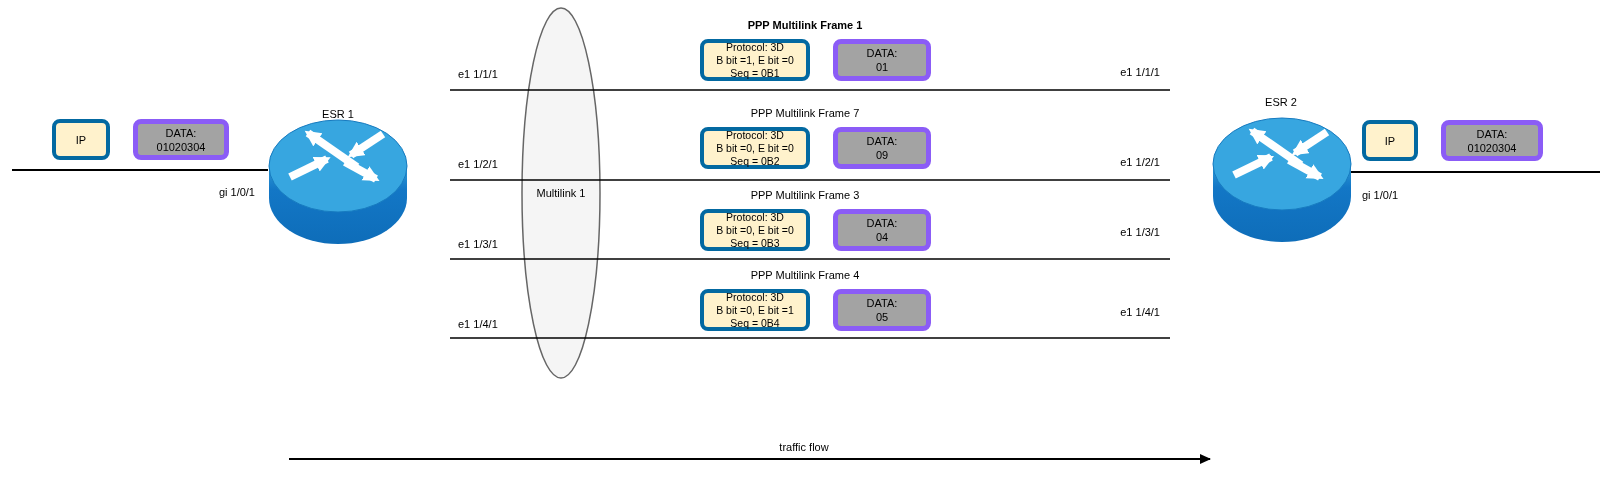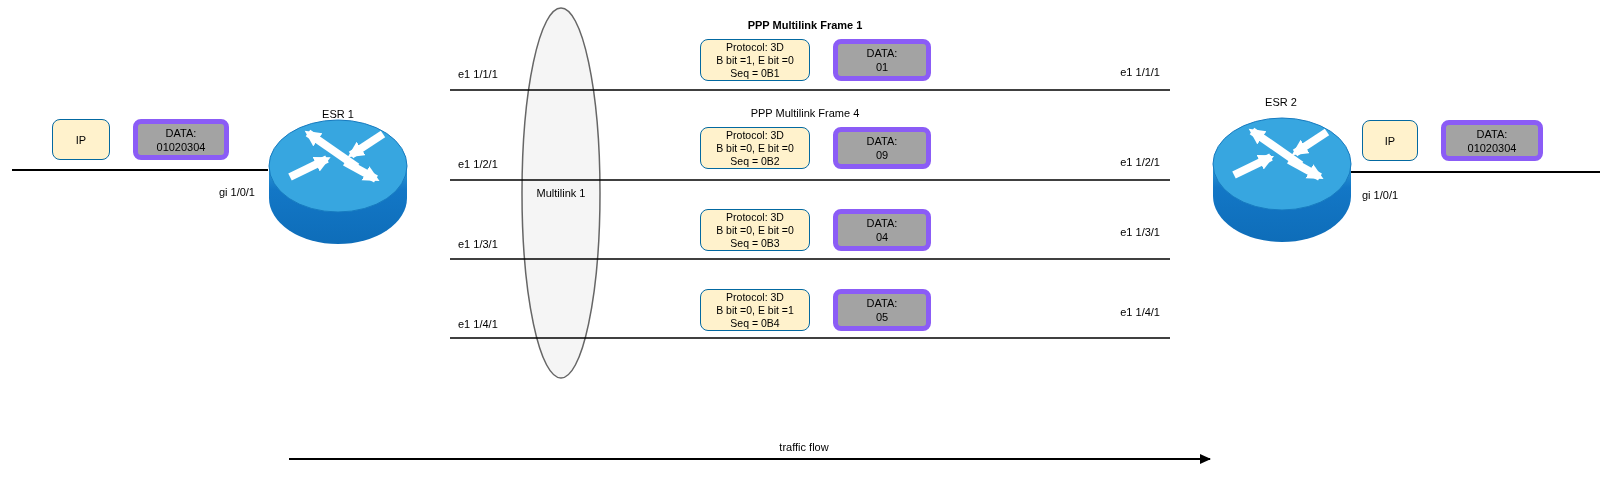--- a/index.html
+++ b/index.html
@@ -26,21 +26,21 @@
     border-radius:8px;
     display:flex;
     flex-direction:column;
     align-items:center;
     justify-content:center;
     text-align:center;
     font-size:11px;
     line-height:14px;
   }
   .pbox.small{font-size:10.5px;line-height:13px;}
-  .hdr{background:#fff2cc;border:1px solid #0369a1;}
+  .hdr{background:#fff2cc;border:4px solid #0369a1;}
   .dat{background:#a3a3a3;border:5px solid #8b5cf6;margin-left:23px;}
   .pbox span{display:block;}
 </style>
 </head>
 <body>
 
 <div id="diagram">
 
   <svg width="1603" height="480" viewBox="0 0 1603 480">
     <defs>
@@ -107,41 +107,43 @@
   <div class="pbox hdr small" style="left:700px;top:39px;width:110px;height:42px;">
     <span>Protocol: 3D</span>
     <span>B bit =1, E bit =0</span>
     <span>Seq = 0B1</span>
   </div>
   <div class="pbox dat" style="left:810px;top:39px;width:98px;height:42px;">
     <span>DATA:</span>
     <span>01</span>
   </div>
 
-  <div class="lbl center" style="left:680px;top:106px;width:250px;">PPP Multilink Frame 4</div>
+  <div class="lbl center" style="left:680px;top:106px;width:250px;">PPP Multilink Frame 7</div>
   <div class="pbox hdr small" style="left:700px;top:127px;width:110px;height:42px;">
     <span>Protocol: 3D</span>
     <span>B bit =0, E bit =0</span>
     <span>Seq = 0B2</span>
   </div>
   <div class="pbox dat" style="left:810px;top:127px;width:98px;height:42px;">
     <span>DATA:</span>
     <span>09</span>
   </div>
 
+  <div class="lbl center" style="left:680px;top:188px;width:250px;">PPP Multilink Frame 3</div>
   <div class="pbox hdr small" style="left:700px;top:209px;width:110px;height:42px;">
     <span>Protocol: 3D</span>
     <span>B bit =0, E bit =0</span>
     <span>Seq = 0B3</span>
   </div>
   <div class="pbox dat" style="left:810px;top:209px;width:98px;height:42px;">
     <span>DATA:</span>
     <span>04</span>
   </div>
 
+  <div class="lbl center" style="left:680px;top:268px;width:250px;">PPP Multilink Frame 4</div>
   <div class="pbox hdr small" style="left:700px;top:289px;width:110px;height:42px;">
     <span>Protocol: 3D</span>
     <span>B bit =0, E bit =1</span>
     <span>Seq = 0B4</span>
   </div>
   <div class="pbox dat" style="left:810px;top:289px;width:98px;height:42px;">
     <span>DATA:</span>
     <span>05</span>
   </div>
 

